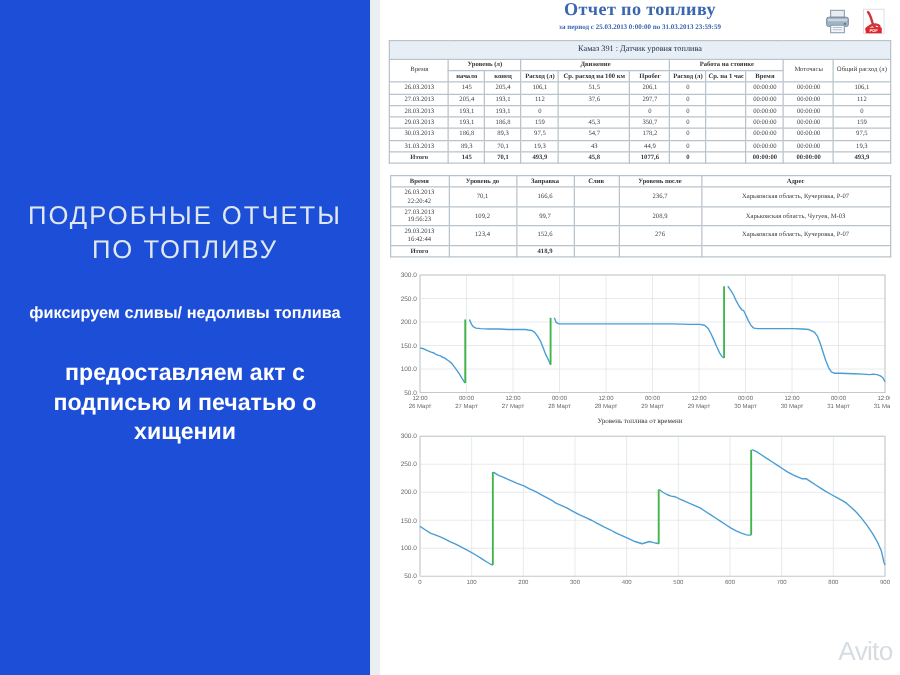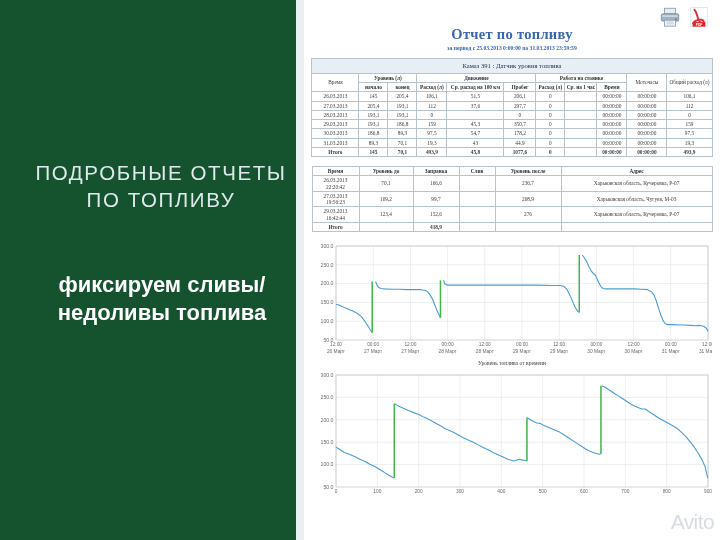--- a/index.html
+++ b/index.html
@@ -7,44 +7,44 @@
   body {
     font-family: "Liberation Sans", sans-serif;
     background: #ffffff;
     display: flex;
   }
 
   
   #promo-panel {
     width: 296px;
     height: 540px;
-    background: #14532d;
+    background: #1d4ed8;
     position: relative;
     flex: 0 0 296px;
     display: flex;
     flex-direction: column;
-    align-items: flex-end;
+    align-items: center;
   }
   #promo-headline {
     width: 270px;
     margin-top: 159px;
     text-align: center;
     color: #dfe8ec;
     font-size: 20.5px;
     letter-spacing: 1.6px;
     line-height: 1.33;
     font-weight: 400;
     text-transform: uppercase;
   }
   #promo-sub1 {
     width: 268px;
-    margin-top: 57px;
+    margin-top: 28px;
     text-align: center;
     color: #ffffff;
-    font-size: 22px;
+    font-size: 13px;
     font-weight: 700;
     line-height: 1.28;
   }
   #promo-sub2 {
     width: 278px;
     margin-top: 28px;
     text-align: center;
     color: #ffffff;
     font-size: 18.5px;
     font-weight: 700;
@@ -78,21 +78,20 @@
   }
   .toolbar-ico { width: 22px; height: 22px; display: block; }
 
   
   #report-title {
     text-align: center;
     font-family: "Liberation Serif", serif;
     font-weight: 700;
     font-size: 14.5px;
     color: #3a66b0;
-    padding-top: 26px;
     letter-spacing: .3px;
   }
   #report-period {
     text-align: center;
     font-family: "Liberation Serif", serif;
     font-weight: 700;
     font-size: 5.6px;
     color: #3a66b0;
     padding-top: 2px;
   }
@@ -162,20 +161,21 @@
     pointer-events: none;
     font-family: "Liberation Sans", sans-serif;
   }
 </style>
 </head>
 <body>
 
 <div id="promo-panel">
   <div id="promo-headline">Подробные отчеты по топливу</div>
   <div id="promo-sub1">фиксируем сливы/ недоливы топлива</div>
+  <div id="promo-sub2">предоставляем акт с подписью и печатью о хищении</div>
 </div>
 
 <div id="panel-gap"></div>
 
 <div id="report-panel">
 
   <div id="report-toolbar">
     <span class="toolbar-ico">
       <svg viewBox="0 0 24 24" width="22" height="22">
         <rect x="6" y="2.5" width="12" height="6" fill="#e9edf1" stroke="#8fa3b4" stroke-width="1"></rect>

